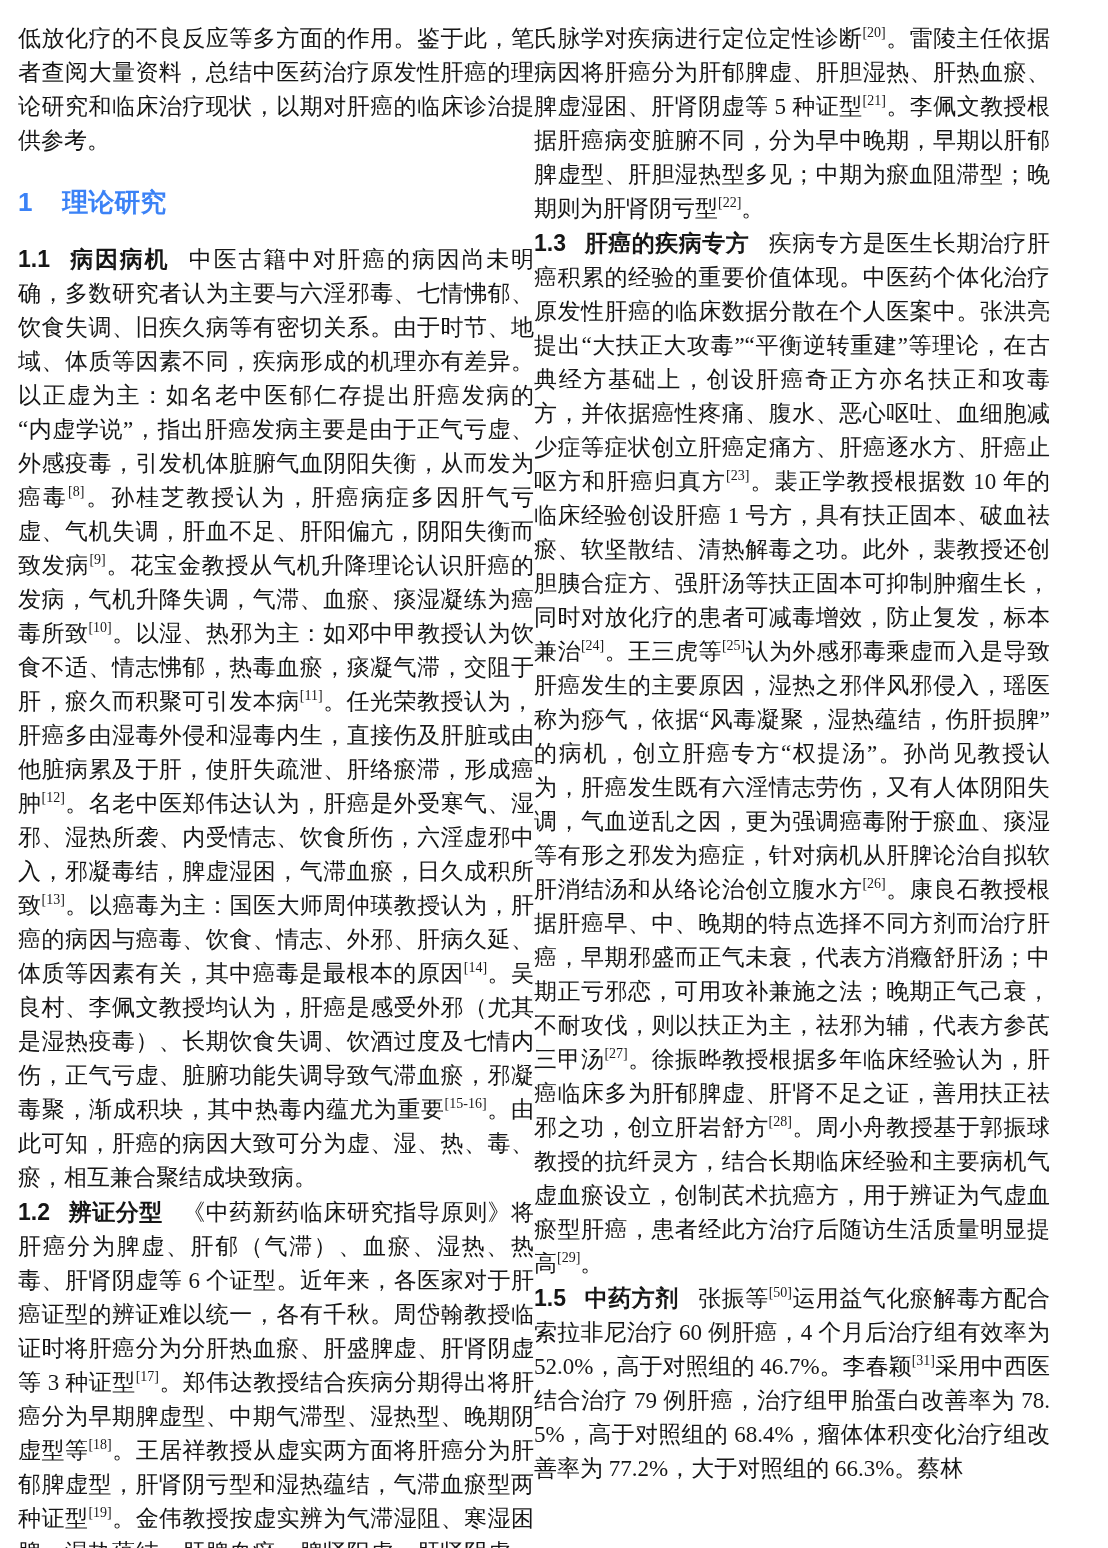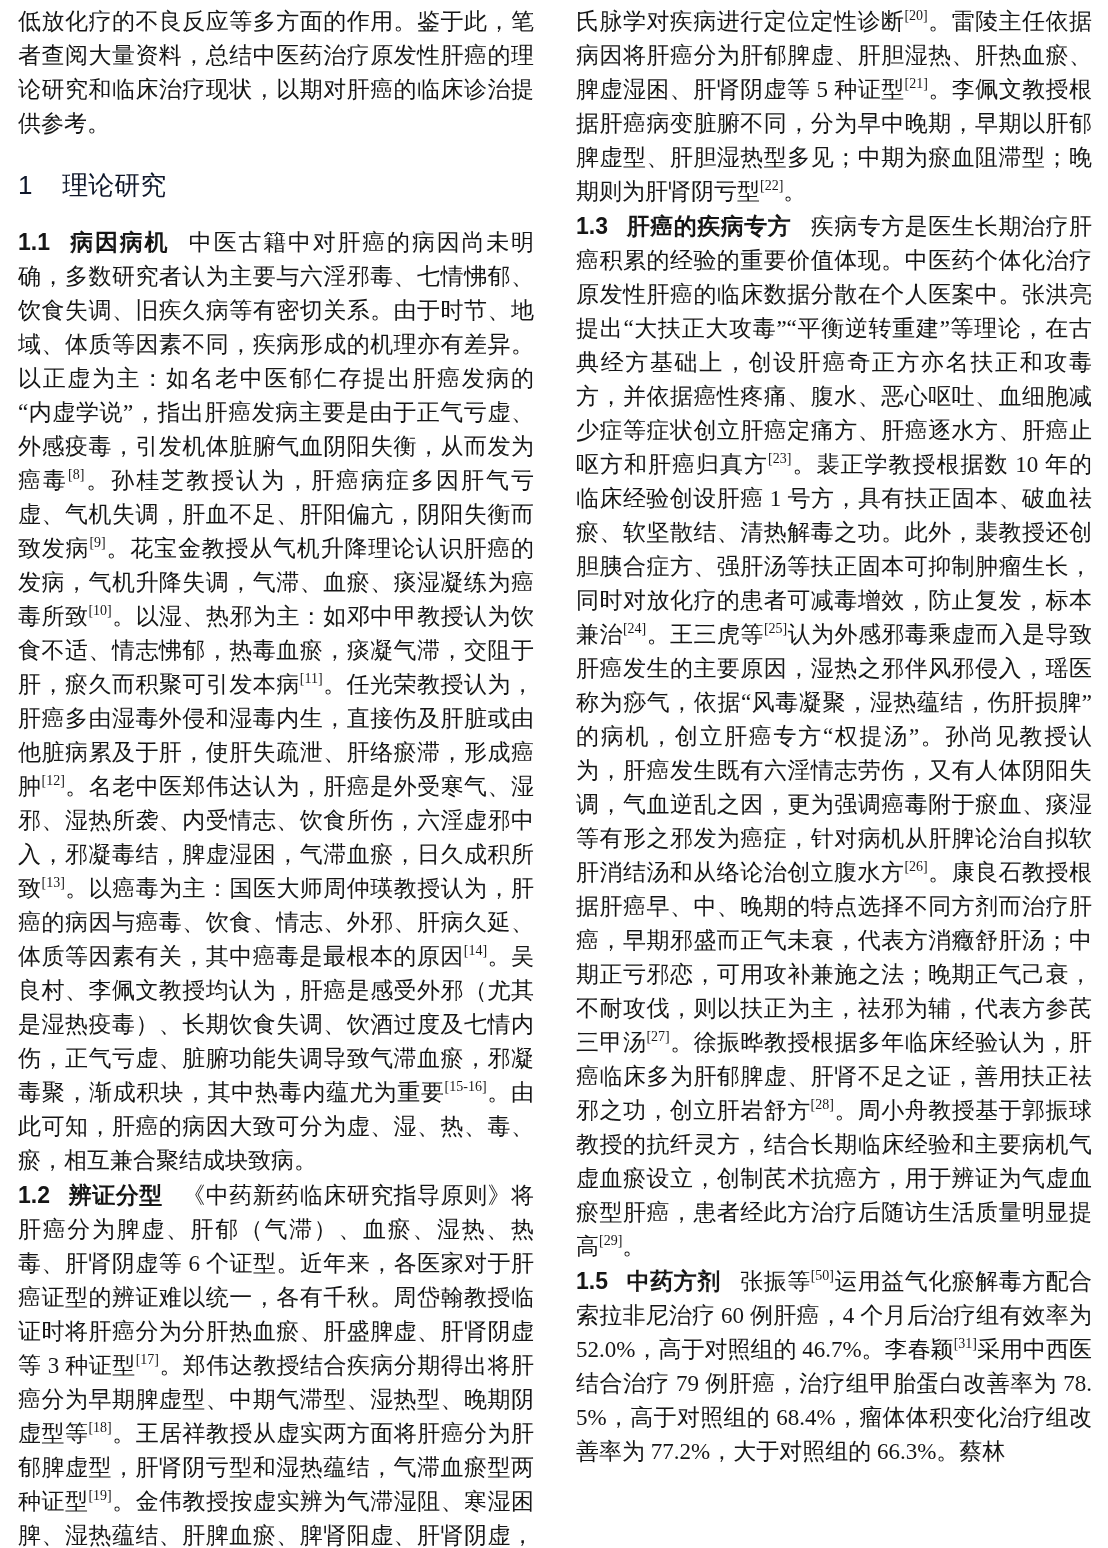--- a/index.html
+++ b/index.html
@@ -11,43 +11,42 @@
     width: 1108px;
     height: 1548px;
     overflow: hidden;
     color: #161616;
     font-family: "Liberation Serif", "DejaVu Serif", serif;
   }
   .page {
     box-sizing: border-box;
     width: 1108px;
     height: 1548px;
-    padding: 5px 16px 0 18px;
+    padding: 22px 16px 0 18px;
     display: flex;
-    column-gap: 42px;
   }
   .col {
     flex: 0 0 516px;
     width: 516px;
   }
   .para {
     margin: 0;
     font-size: 23px;
     line-height: 34px;
     text-align: justify;
     text-align-last: left;
     word-break: break-all;
   }
   .heading {
     margin: 26px 0 22px 0;
     font-family: "Liberation Sans", "DejaVu Sans", sans-serif;
-    font-weight: normal;
+    font-weight: bold;
     font-size: 26px;
     line-height: 36px;
-    color: #0f172a;
+    color: #3b82f6;
   }
   .h-num { margin-right: 1.15em; }
   .sub-num, .sub-title {
     font-family: "Liberation Sans", "DejaVu Sans", sans-serif;
     font-weight: bold;
   }
   .sub-num { margin-right: 0.8em; }
   .sub-title { margin-right: 0.85em; }
   sup.cite {
     font-size: 14px;

